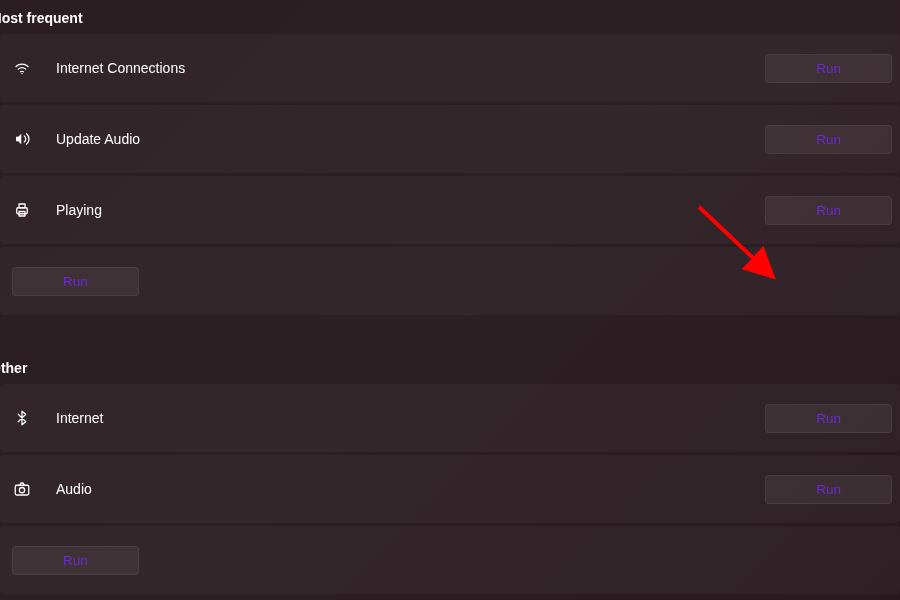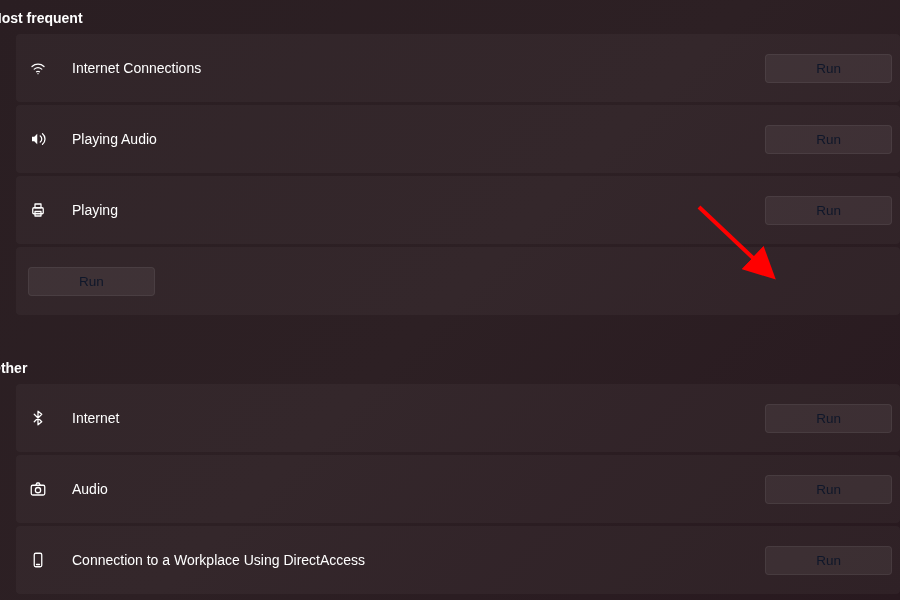--- a/index.html
+++ b/index.html
@@ -25,21 +25,20 @@
     }
     .item-row {
       display: flex;
       align-items: center;
       justify-content: space-between;
       background: rgba(255, 255, 255, 0.035);
       border-radius: 4px;
       padding: 0 8px 0 12px;
       margin-bottom: 3px;
       height: 68px;
-      margin-left: 16px;
     }
     .item-left {
       display: flex;
       align-items: center;
       gap: 24px;
     }
     .icon-box {
       width: 20px;
       height: 20px;
       display: flex;
@@ -51,21 +50,21 @@
       width: 18px;
       height: 18px;
     }
     .item-label {
       font-size: 14px;
       color: #ffffff;
     }
     .run-btn {
       background: rgba(255, 255, 255, 0.06);
       border: 1px solid rgba(255, 255, 255, 0.06);
-      color: #0f172a;
+      color: #6d28d9;
       font-size: 13.5px;
       padding: 6px 50px;
       border-radius: 4px;
       cursor: pointer;
       font-family: inherit;
     }
     .section-gap {
       height: 32px;
     }
     .arrow-annotation {
@@ -96,21 +95,21 @@
 
 <div class="item-row">
   <div class="item-left">
     <span class="icon-box">
       <svg viewBox="0 0 24 24" fill="none" stroke="currentColor" stroke-width="1.7" stroke-linecap="round">
         <path d="M4 9 h3 l4 -4 v14 l-4 -4 h-3 z" fill="currentColor" stroke="none"></path>
         <path d="M15 8 a5 5 0 0 1 0 8"></path>
         <path d="M18 5 a9 9 0 0 1 0 14"></path>
       </svg>
     </span>
-    <span class="item-label">Playing Audio</span>
+    <span class="item-label">Update Audio</span>
   </div>
   <button class="run-btn">Run</button>
 </div>
 
 <div class="item-row">
   <div class="item-left">
     <span class="icon-box">
       <svg viewBox="0 0 24 24" fill="none" stroke="currentColor" stroke-width="1.7" stroke-linecap="round" stroke-linejoin="round">
         <rect x="5" y="9" width="14" height="8" rx="1.5"></rect>
         <rect x="8" y="4" width="8" height="5"></rect>
@@ -150,29 +149,20 @@
         <circle cx="12" cy="13.5" r="3.5"></circle>
         <path d="M9 7 l1.5 -3 h3 L15 7"></path>
       </svg>
     </span>
     <span class="item-label">Audio</span>
   </div>
   <button class="run-btn">Run</button>
 </div>
 
 <div class="item-row">
-  <div class="item-left">
-    <span class="icon-box">
-      <svg viewBox="0 0 24 24" fill="none" stroke="currentColor" stroke-width="1.7" stroke-linecap="round" stroke-linejoin="round">
-        <rect x="7" y="3" width="10" height="18" rx="2"></rect>
-        <line x1="10" y1="18" x2="14" y2="18"></line>
-      </svg>
-    </span>
-    <span class="item-label">Connection to a Workplace Using DirectAccess</span>
-  </div>
   <button class="run-btn">Run</button>
 </div>
 
 <svg class="arrow-annotation" width="900" height="600" style="left:0;top:0;">
   <defs>
     <marker id="arrowhead" markerWidth="8" markerHeight="8" refX="6" refY="4" orient="auto">
       <polygon points="0 0, 8 4, 0 8" fill="#ff0000"></polygon>
     </marker>
   </defs>
   <line x1="699" y1="207" x2="770" y2="274" stroke="#ff0000" stroke-width="4" marker-end="url(#arrowhead)"></line>

